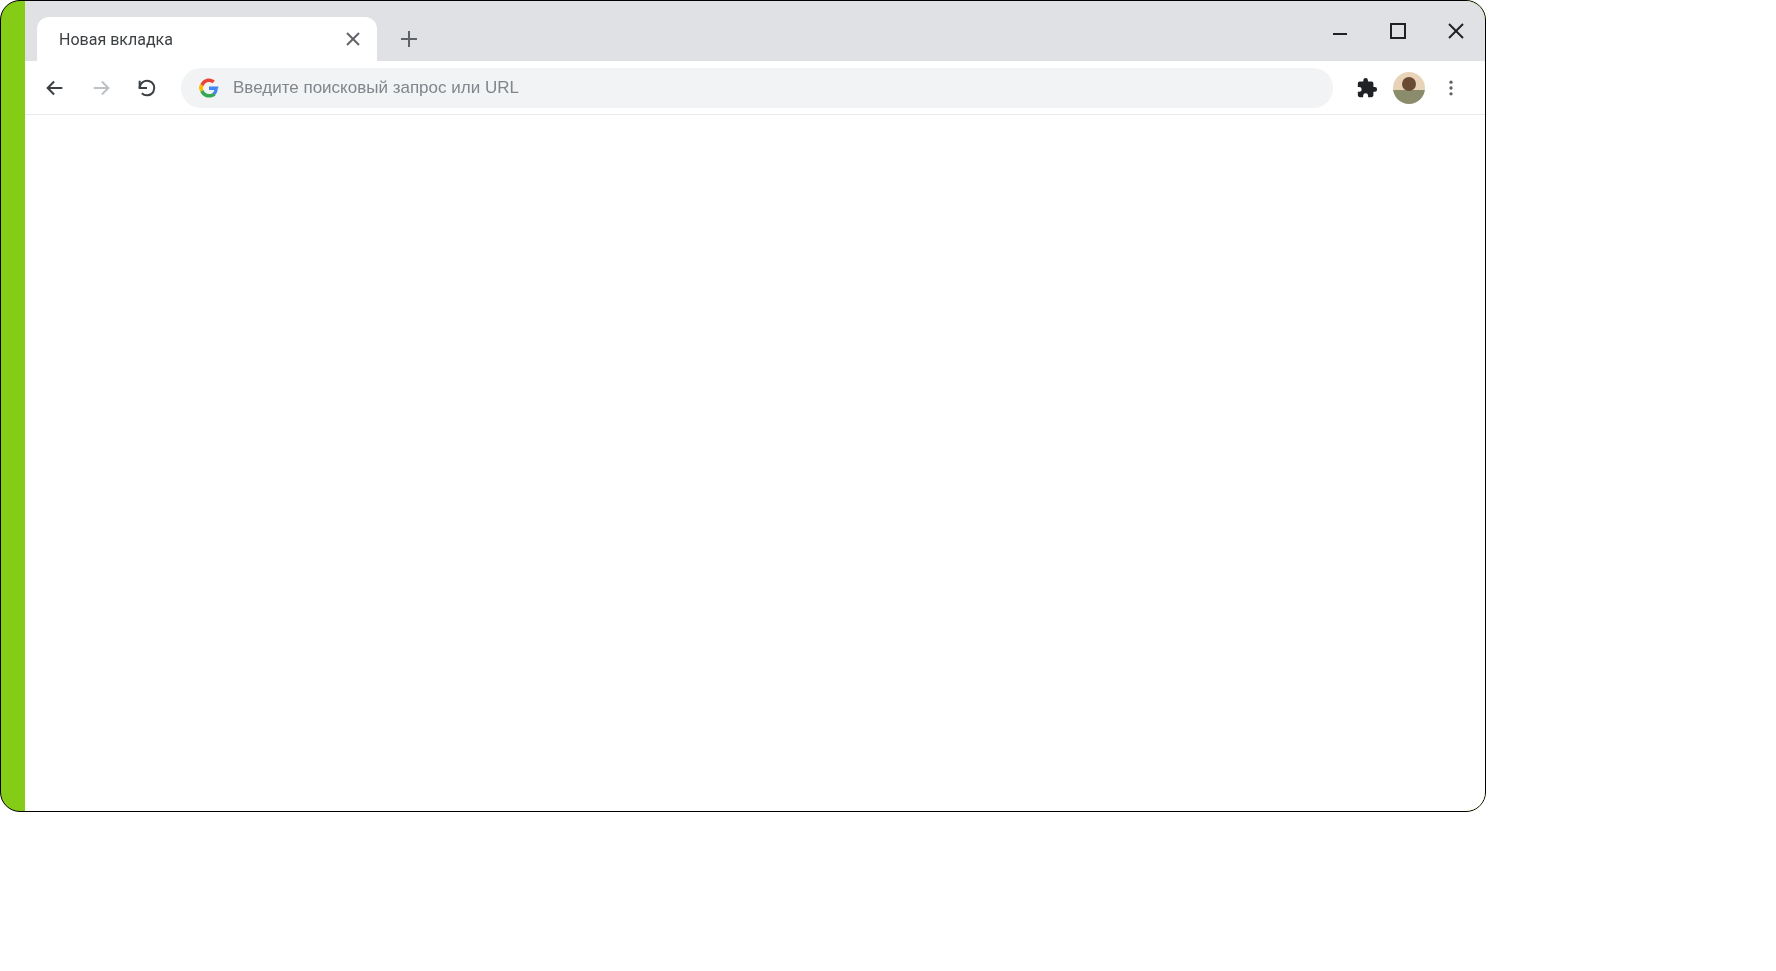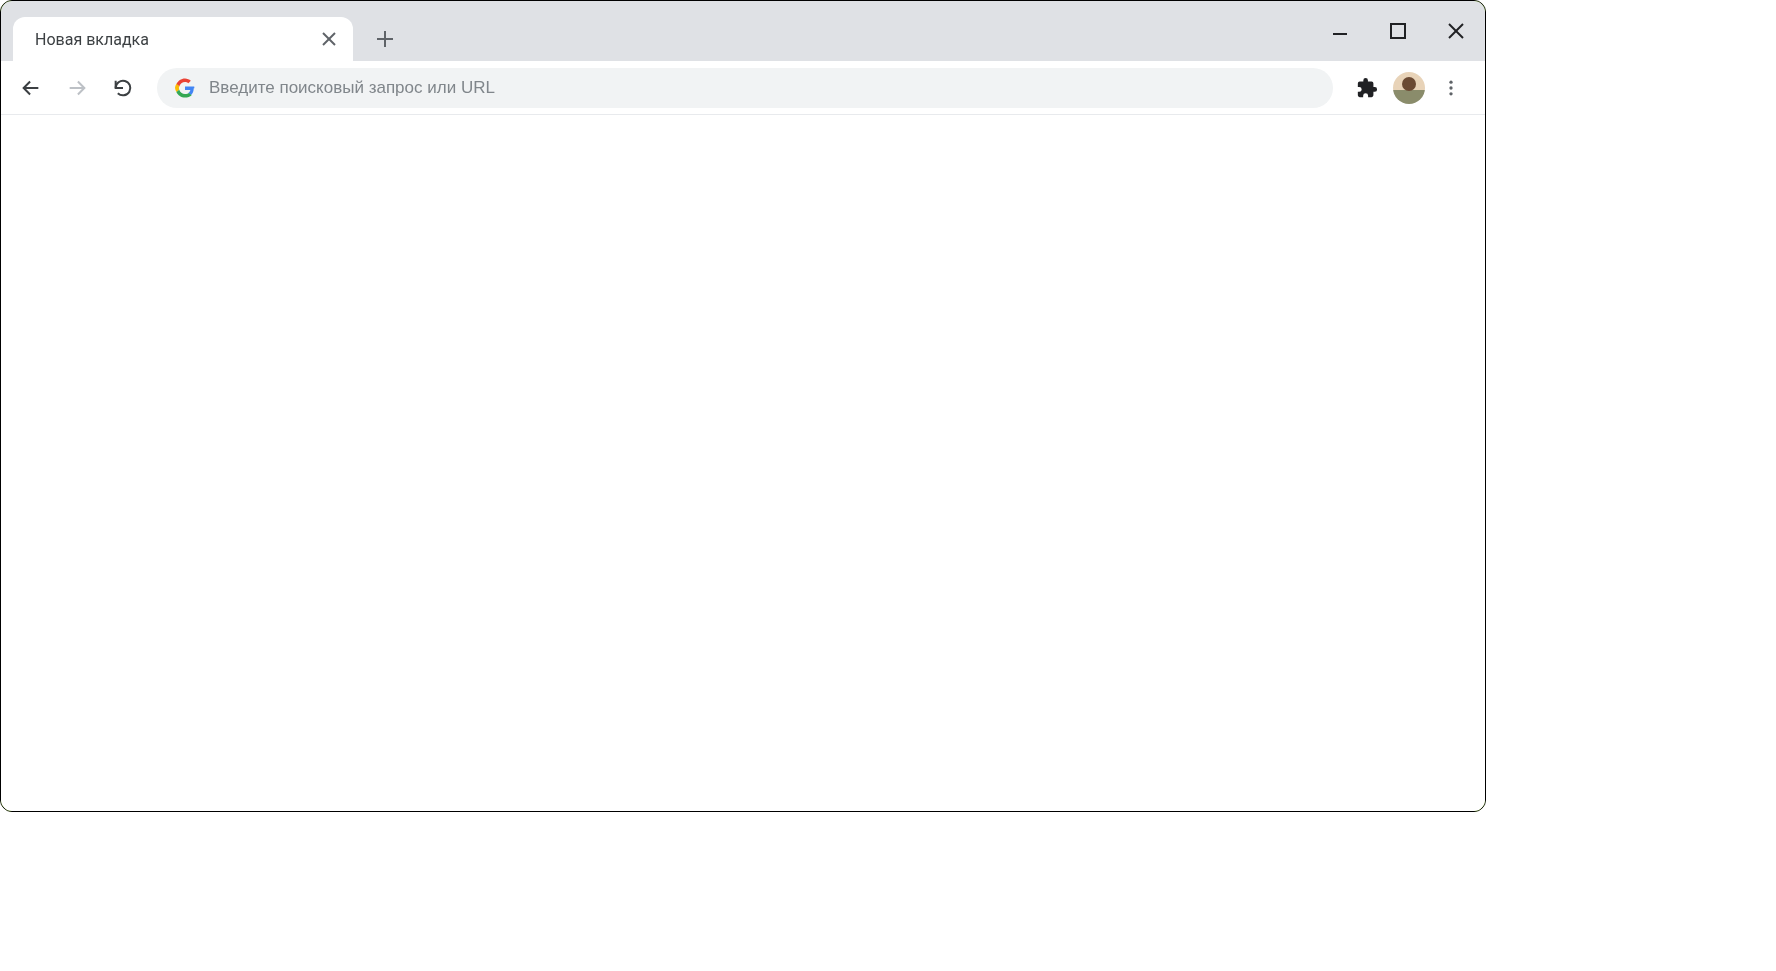--- a/index.html
+++ b/index.html
@@ -1,24 +1,25 @@
 <!DOCTYPE html>
 <html><head>
 <meta charset="utf-8">
 <style>
   * { box-sizing: border-box; margin: 0; padding: 0; }
   html, body { width: 100%; height: 100%; font-family: "Segoe UI", Roboto, Arial, sans-serif; background: #fff; }
   .browser-window {
     width: 1486px;
     height: 812px;
     background: #84cc16;
-    border-radius: 12px;
+    border-radius: 20px;
     overflow: hidden;
     position: relative;
     border: 1px solid #000;
+    padding-left: 24px;
   }
   
   .tab-strip {
     height: 60px;
     background: #dfe1e5;
     display: flex;
     align-items: flex-end;
     padding-left: 12px;
     position: relative;
   }

